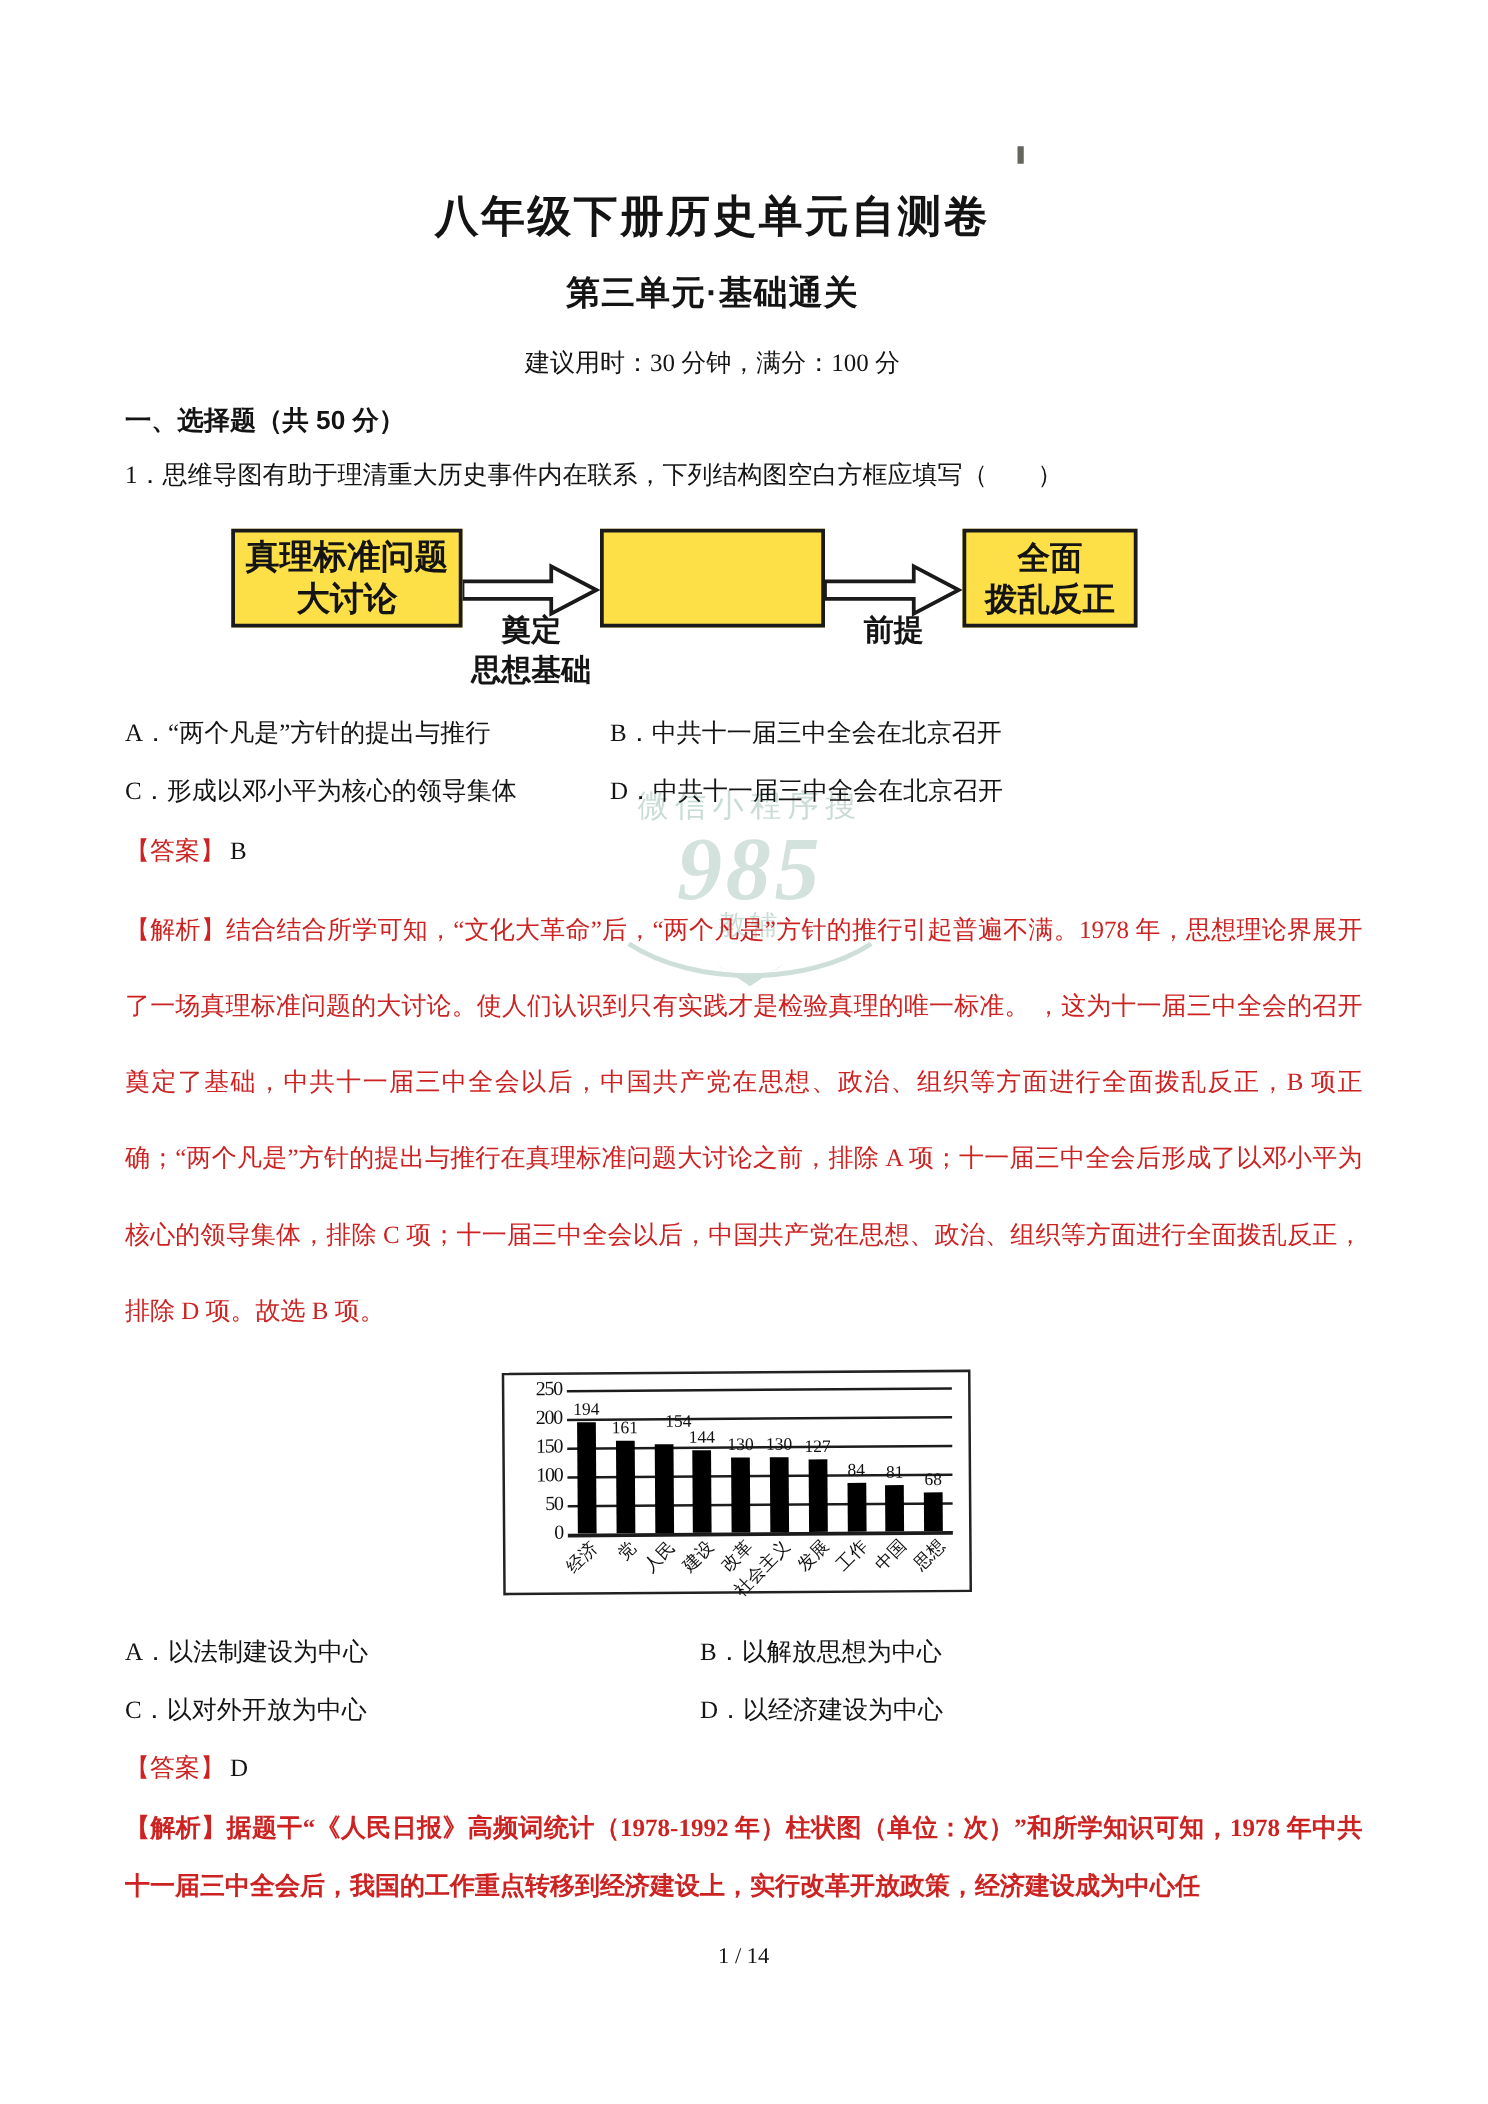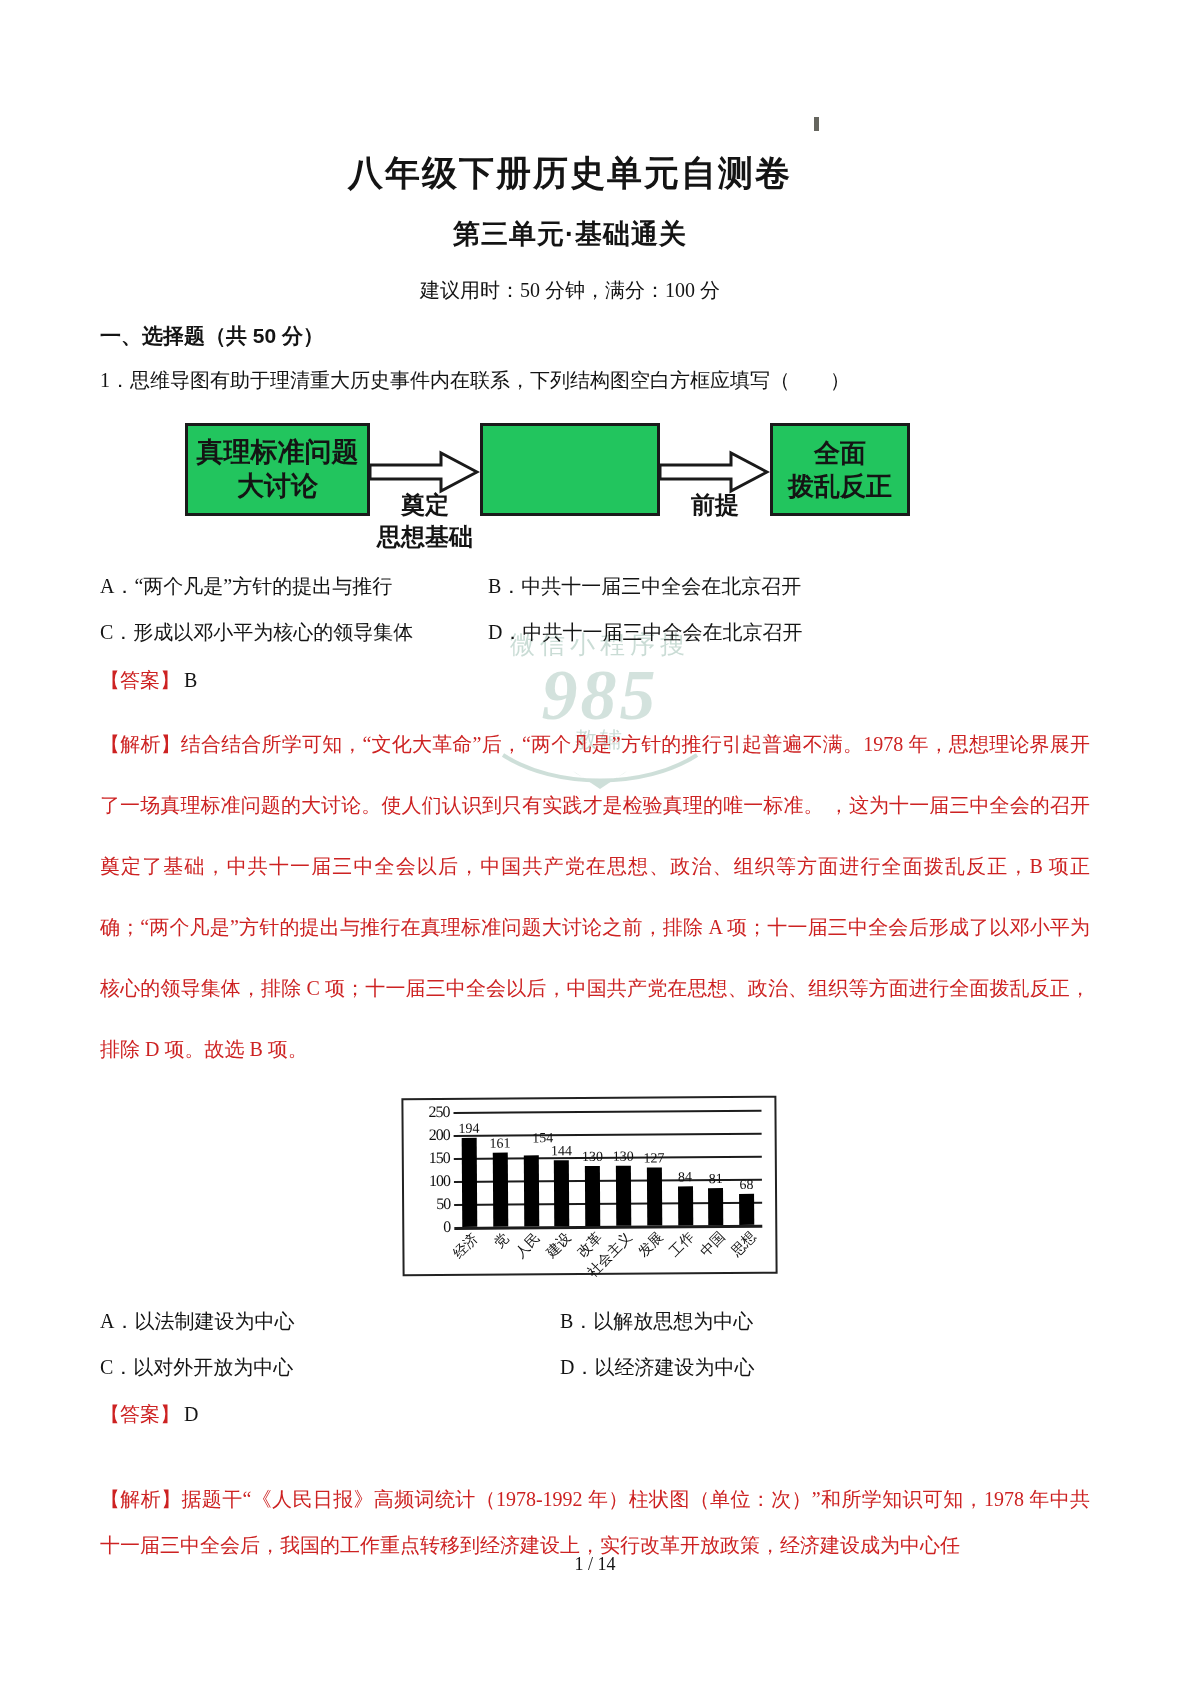--- a/index.html
+++ b/index.html
@@ -17,42 +17,42 @@
   .doc-subtitle{top:216px;font-size:27px;font-weight:bold;font-family:"Liberation Sans",sans-serif;letter-spacing:1px;}
   .doc-meta{top:277px;font-size:20px;}
   .section-heading{position:absolute;left:0;top:322px;font-size:21px;font-weight:bold;font-family:"Liberation Sans",sans-serif;margin:0;}
   .stem{position:absolute;left:0;width:990px;margin:0;font-size:20px;line-height:44px;text-align:justify;}
   .q1-stem{top:358px;}
   .q2-stem{top:988px;}
   .red{color:#cd2222;}
 
   
   .diagram{position:absolute;left:85px;top:423px;display:flex;align-items:flex-start;}
-  .dbox{box-sizing:border-box;border:3px solid #1a1a1a;height:93px;display:flex;flex-direction:column;justify-content:center;align-items:center;font-family:"Liberation Sans",sans-serif;font-weight:bold;font-size:27px;line-height:1.25;background:#22c55e;}
+  .dbox{box-sizing:border-box;border:3px solid #1a1a1a;height:79px;display:flex;flex-direction:column;justify-content:center;align-items:center;font-family:"Liberation Sans",sans-serif;font-weight:bold;font-size:27px;line-height:1.25;background:#fde047;}
   .dbox.b1{width:185px;}
   .dbox.b2{width:180px;}
   .dbox.b3{width:140px;font-size:26px;}
   .darrow{position:relative;width:110px;height:97px;flex:0 0 auto;}
   .darrow svg{position:absolute;left:0;top:27px;}
   .darrow .alabel{position:absolute;left:0;top:66px;width:100%;text-align:center;font-family:"Liberation Sans",sans-serif;font-weight:bold;font-size:24px;line-height:32px;}
 
   
   .opt-row{position:absolute;left:0;width:990px;height:30px;}
   .opt{position:absolute;top:0;white-space:nowrap;font-size:20px;}
   .opt.colL{left:0;}
   .opt.colR1{left:388px;}
   .opt.colR2{left:460px;}
   .row-q1a{top:573px;} .row-q1b{top:619px;}
   .row-q2a{top:1308px;} .row-q2b{top:1354px;}
   .answer{position:absolute;left:0;margin:0;font-size:20px;}
   .answer .ansletter{color:#141414;padding-left:4px;}
   .ans-q1{top:667px;} .ans-q2{top:1401px;}
   .analysis{position:absolute;left:0;width:990px;margin:0;font-size:20px;line-height:61px;text-align:justify;color:#cd2222;}
   .ana-q1{top:714px;}
-  .ana-q2{top:1476px;line-height:46px;}
+  .ana-q2{top:1440px;line-height:46px;font-weight:bold;}
 
   
   .chart{position:absolute;left:302px;top:1097px;width:375px;height:178px;box-sizing:border-box;border:2.5px solid #222;background:#fff;transform:rotate(-0.4deg);}
   .chart-plot{position:absolute;left:0;top:0;right:0;bottom:0;}
   .ytick{position:absolute;left:6px;width:40px;text-align:right;font-size:16px;color:#111;letter-spacing:-1px;}
   .gridline{position:absolute;height:1.5px;background:#1c1c1c;}
   .gridline.axis{height:2.5px;}
   .bar{position:absolute;width:15px;background:#000;}
   .bar-value{position:absolute;width:34px;text-align:center;font-size:14px;color:#111;}
   .xtick{position:absolute;width:0;height:0;}
@@ -84,21 +84,21 @@
         <path d="M78,22 C95,36 115,36 132,22 L105,40 Z" fill="#9fc0b4"></path>
       </svg>
     </div>
   </div>
   <div class="speck"></div>
 
   <div class="content">
 
     <h1 class="center-block doc-title">八年级下册历史单元自测卷</h1>
     <h2 class="center-block doc-subtitle">第三单元·基础通关</h2>
-    <p class="center-block doc-meta">建议用时：50 分钟，满分：100 分</p>
+    <p class="center-block doc-meta">建议用时：30 分钟，满分：100 分</p>
     <h3 class="section-heading">一、选择题（共 50 分）</h3>
 
     <p class="stem q1-stem"><span>1．</span><span>思维导图有助于理清重大历史事件内在联系，下列结构图空白方框应填写（　　）</span></p>
 
     <div class="diagram">
       <div class="dbox b1">
         <span>真理标准问题</span>
         <span>大讨论</span>
       </div>
       <div class="darrow">

